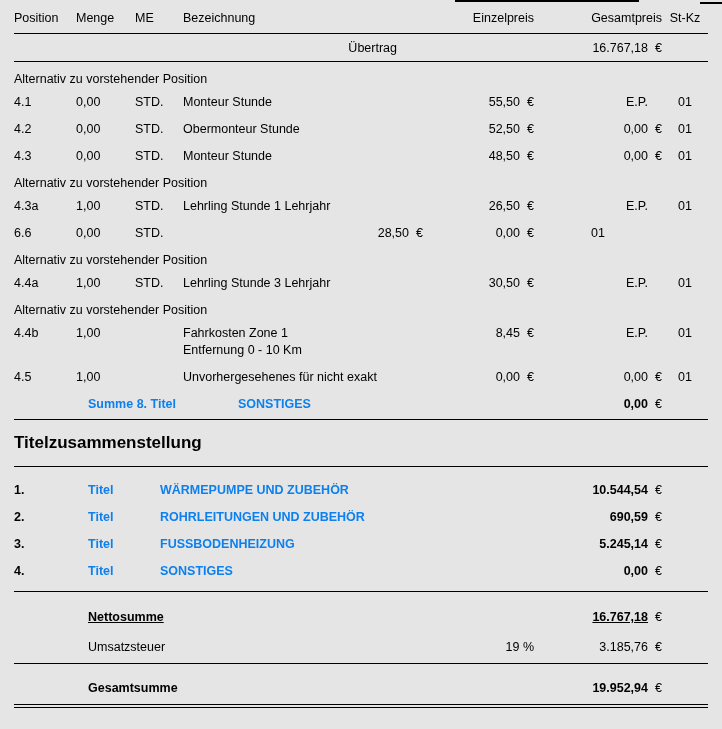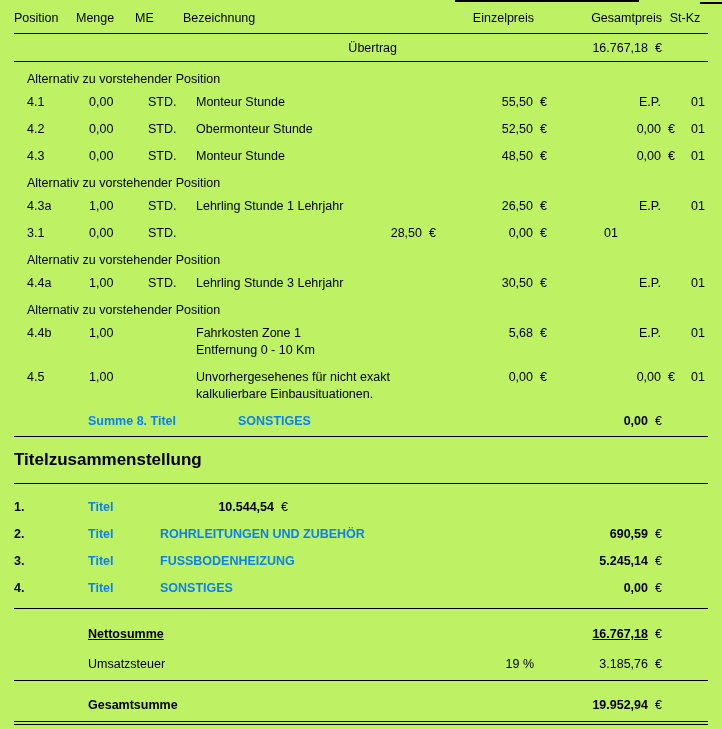--- a/index.html
+++ b/index.html
@@ -1,21 +1,21 @@
 <!DOCTYPE html>
 <html style="--accent: #0c80ee; --ink: #000000;"><head>
 <meta charset="utf-8">
 <style>
   :root { --accent: #0c80ee; --ink: #000000; }
   * { box-sizing: border-box; }
   html, body { margin: 0; padding: 0; background: #ffffff; }
   .page {
     position: relative;
     width: 722px; height: 729px;
-    background: #bef264;
+    background: #e5e5e5;
     font-family: "Liberation Sans", "DejaVu Sans", sans-serif;
     font-size: 12.5px; line-height: 15px; color: var(--ink);
     padding: 0 14px; overflow: hidden;
   }
   .edge-line { position: absolute; background: #000; }
   .edge-a { left: 455px; top: 0; width: 184px; height: 2px; }
   .edge-b { left: 700px; top: 2px; width: 22px; height: 2px; }
 
   .grid { display: grid; grid-template-columns: 62px 54px 53px 240px 111px 128px 46px; }
   .c-pos   { text-align: left; }
@@ -27,21 +27,21 @@
   .c-st    { text-align: center; }
   .cur { display: inline-block; width: 14px; text-align: right; font-weight: 400; }
 
   .header-row { padding-top: 11px; }
   .hr { height: 0; border-top: 1.5px solid #000; }
   .hr-head { margin-top: 7px; }
   .uebertrag { margin-top: 7px; }
   .ueb-label { padding-right: 26px; text-align: right; }
   .hr-ueb { margin-top: 5px; }
 
-  .rows { padding-top: 10px; margin-left: 13px; }
+  .rows { padding-top: 10px; }
   .row-note { margin-bottom: 8px; }
   .row-item { margin-bottom: 12px; align-items: start; }
   .bez-l2 { display: block; margin-top: 2px; }
   .bez-l2:empty { display: none; }
 
   .sum-row { display: flex; font-weight: 700; color: var(--accent); }
   .sum-indent { width: 74px; flex: none; }
   .sum-label { width: 150px; flex: none; }
   .sum-name { flex: 1; }
   .sum-amount { width: 128px; flex: none; text-align: right; color: var(--ink); white-space: nowrap; }
@@ -140,21 +140,21 @@
       <span class="c-pos">4.3a</span>
       <span class="c-menge">1,00</span>
       <span class="c-me">STD.</span>
       <span class="c-bez"><span>Lehrling Stunde 1 Lehrjahr</span></span>
       <span class="c-ep"><span>26,50</span><span class="cur">€</span></span>
       <span class="c-gp"><span>E.P.</span><span class="cur"></span></span>
       <span class="c-st">01</span>
     </div>
 
     <div class="grid row-item">
-      <span class="c-pos">3.1</span>
+      <span class="c-pos">6.6</span>
       <span class="c-menge">0,00</span>
       <span class="c-me">STD.</span>
       <span class="c-ep"><span>28,50</span><span class="cur">€</span></span>
       <span class="c-gp"><span>0,00</span><span class="cur">€</span></span>
       <span class="c-st">01</span>
     </div>
 
     <div class="row-note">Alternativ zu vorstehender Position</div>
 
     <div class="grid row-item">
@@ -167,30 +167,30 @@
       <span class="c-st">01</span>
     </div>
 
     <div class="row-note">Alternativ zu vorstehender Position</div>
 
     <div class="grid row-item">
       <span class="c-pos">4.4b</span>
       <span class="c-menge">1,00</span>
       <span class="c-me"></span>
       <span class="c-bez"><span>Fahrkosten Zone 1</span><span class="bez-l2">Entfernung 0 - 10 Km</span></span>
-      <span class="c-ep"><span>5,68</span><span class="cur">€</span></span>
+      <span class="c-ep"><span>8,45</span><span class="cur">€</span></span>
       <span class="c-gp"><span>E.P.</span><span class="cur"></span></span>
       <span class="c-st">01</span>
     </div>
 
     <div class="grid row-item">
       <span class="c-pos">4.5</span>
       <span class="c-menge">1,00</span>
       <span class="c-me"></span>
-      <span class="c-bez"><span>Unvorhergesehenes für nicht exakt</span><span class="bez-l2">kalkulierbare Einbausituationen.</span></span>
+      <span class="c-bez"><span>Unvorhergesehenes für nicht exakt</span></span>
       <span class="c-ep"><span>0,00</span><span class="cur">€</span></span>
       <span class="c-gp"><span>0,00</span><span class="cur">€</span></span>
       <span class="c-st">01</span>
     </div>
   </div>
 
   <div class="sum-row">
     <span class="sum-indent"></span>
     <span class="sum-label">Summe 8. Titel</span>
     <span class="sum-name">SONSTIGES</span>
@@ -199,20 +199,21 @@
   </div>
   <div class="hr hr-sum"></div>
 
   <div class="section-heading">Titelzusammenstellung</div>
   <div class="hr hr-heading"></div>
 
   <div class="titles">
     <div class="title-row">
       <span class="t-num">1.</span>
       <span class="t-label">Titel</span>
+      <span class="t-name">WÄRMEPUMPE UND ZUBEHÖR</span>
       <span class="t-amount"><span>10.544,54</span><span class="cur">€</span></span>
       <span class="t-st"></span>
     </div>
     <div class="title-row">
       <span class="t-num">2.</span>
       <span class="t-label">Titel</span>
       <span class="t-name">ROHRLEITUNGEN UND ZUBEHÖR</span>
       <span class="t-amount"><span>690,59</span><span class="cur">€</span></span>
       <span class="t-st"></span>
     </div>

